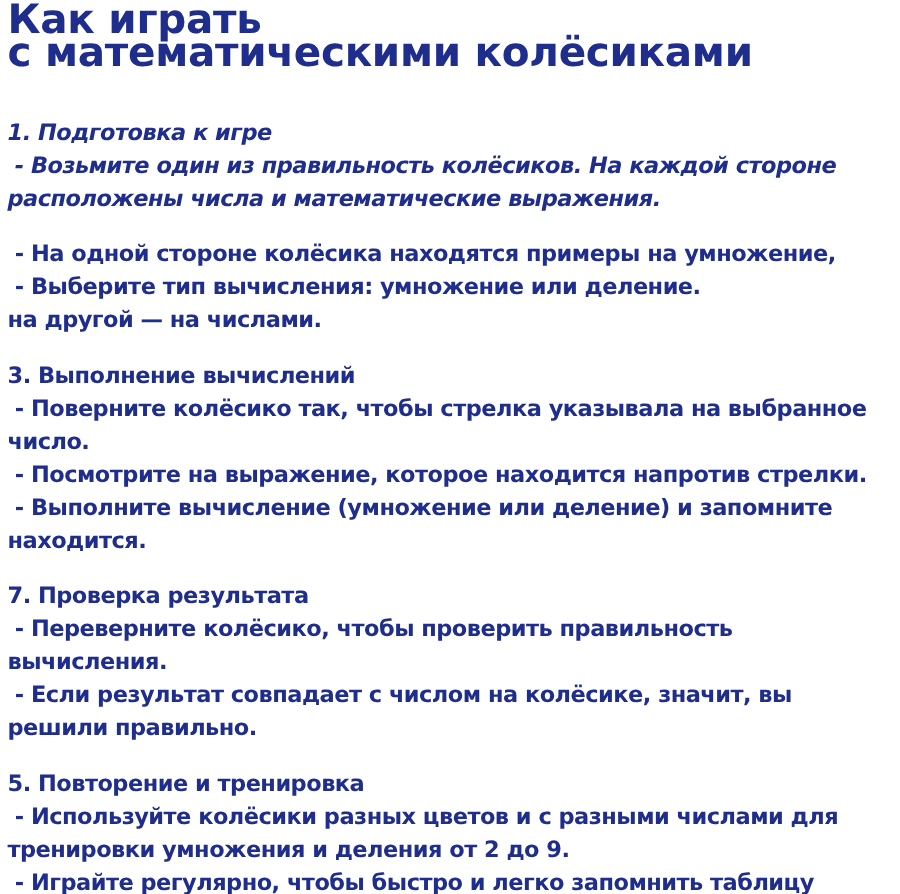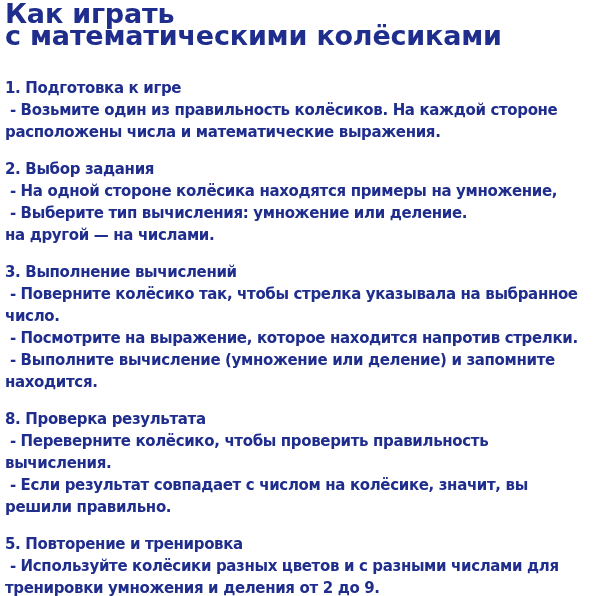--- a/index.html
+++ b/index.html
@@ -20,21 +20,21 @@
     box-sizing: border-box;
   }
   .title {
     font-size: 27px;
     line-height: 22px;
     margin: 0 0 30px 0;
     letter-spacing: -0.2px;
   }
   .title span { display: block; }
   section { margin-top: 15px; }
-  section.first { margin-top: 12px; }
+  section.first { margin-top: 12px; font-style: italic; }
   .h, .ln {
     font-size: 15px;
     line-height: 22px;
     letter-spacing: -0.35px;
     white-space: pre-wrap;
   }
 </style>
 </head>
 <body>
 
@@ -44,37 +44,36 @@
     <span>с математическими колёсиками</span>
   </h1>
 
   <section class="first">
     <div class="h">1. Подготовка к игре</div>
     <div class="ln"> - Возьмите один из правильность колёсиков. На каждой стороне</div>
     <div class="ln">расположены числа и математические выражения.</div>
   </section>
 
   <section>
-    <div class="h">2. Выбор задания</div>
     <div class="ln"> - На одной стороне колёсика находятся примеры на умножение,</div>
     <div class="ln"> - Выберите тип вычисления: умножение или деление.</div>
     <div class="ln">на другой — на числами.</div>
   </section>
 
   <section>
     <div class="h">3. Выполнение вычислений</div>
     <div class="ln"> - Поверните колёсико так, чтобы стрелка указывала на выбранное</div>
     <div class="ln">число.</div>
     <div class="ln"> - Посмотрите на выражение, которое находится напротив стрелки.</div>
     <div class="ln"> - Выполните вычисление (умножение или деление) и запомните</div>
     <div class="ln">находится.</div>
   </section>
 
   <section>
-    <div class="h">8. Проверка результата</div>
+    <div class="h">7. Проверка результата</div>
     <div class="ln"> - Переверните колёсико, чтобы проверить правильность вычисления.</div>
     <div class="ln"> - Если результат совпадает с числом на колёсике, значит, вы</div>
     <div class="ln">решили правильно.</div>
   </section>
 
   <section>
     <div class="h">5. Повторение и тренировка</div>
     <div class="ln"> - Используйте колёсики разных цветов и с разными числами для</div>
     <div class="ln">тренировки умножения и деления от 2 до 9.</div>
     <div class="ln"> - Играйте регулярно, чтобы быстро и легко запомнить таблицу</div>

